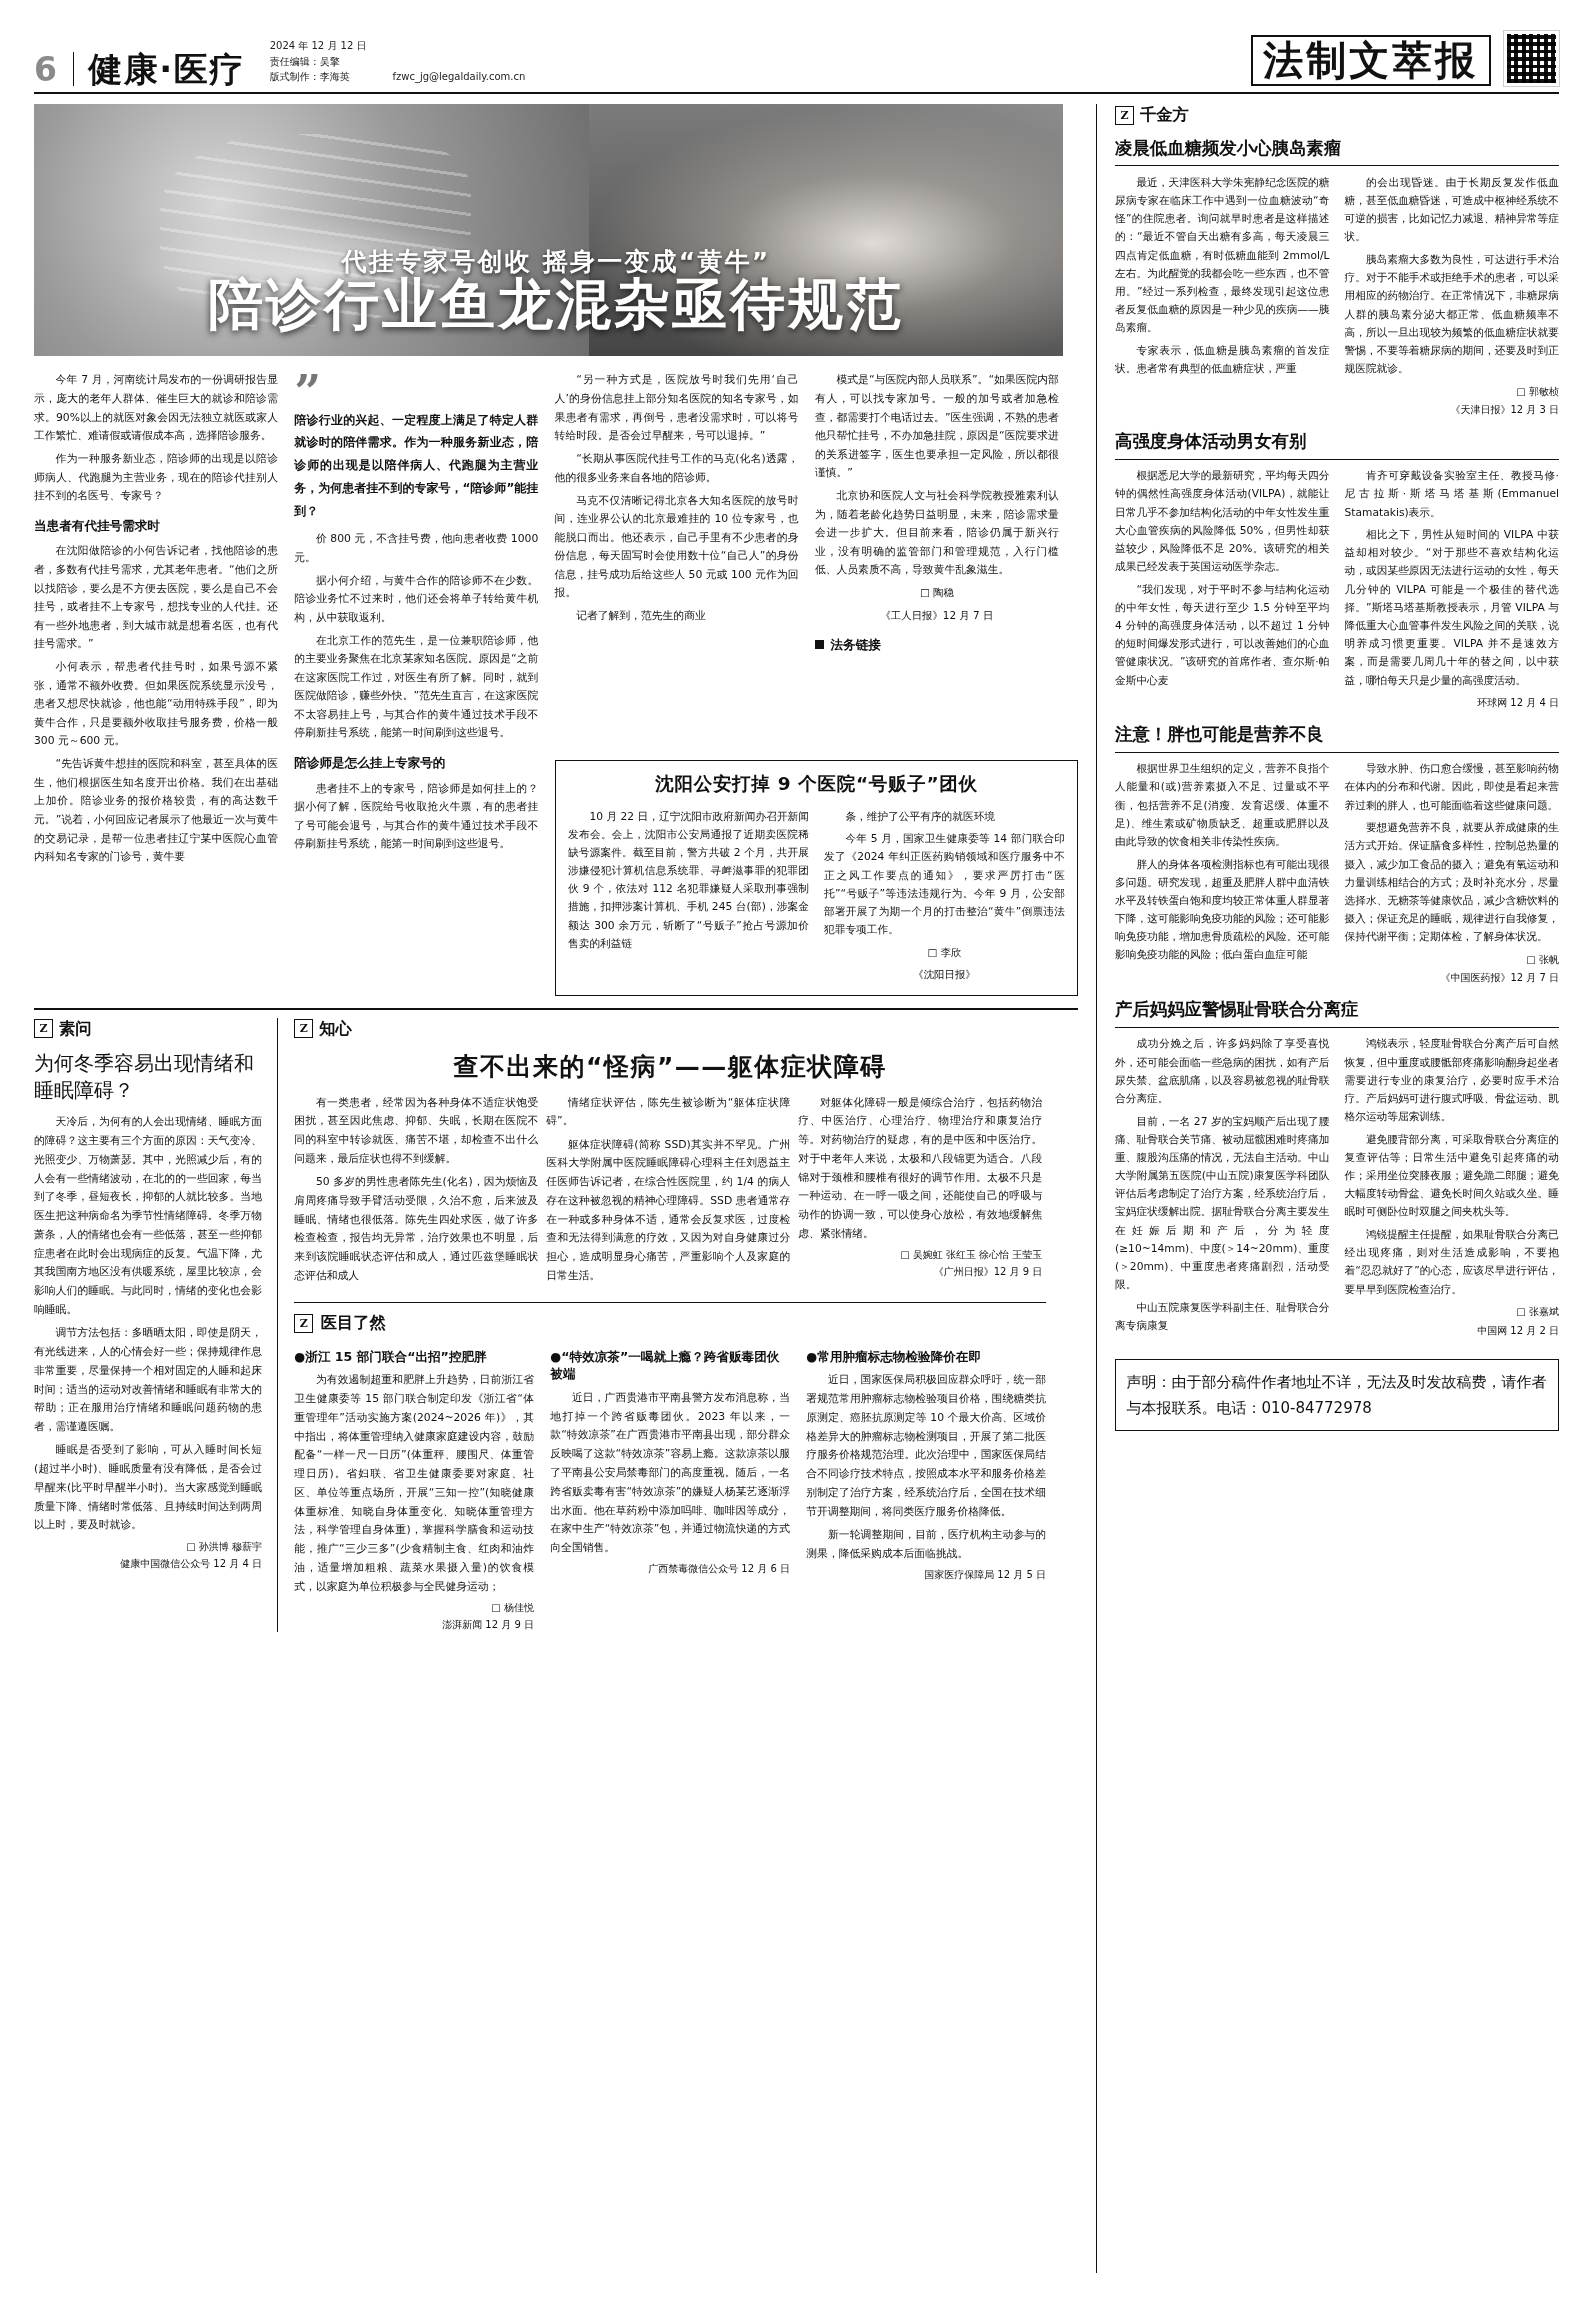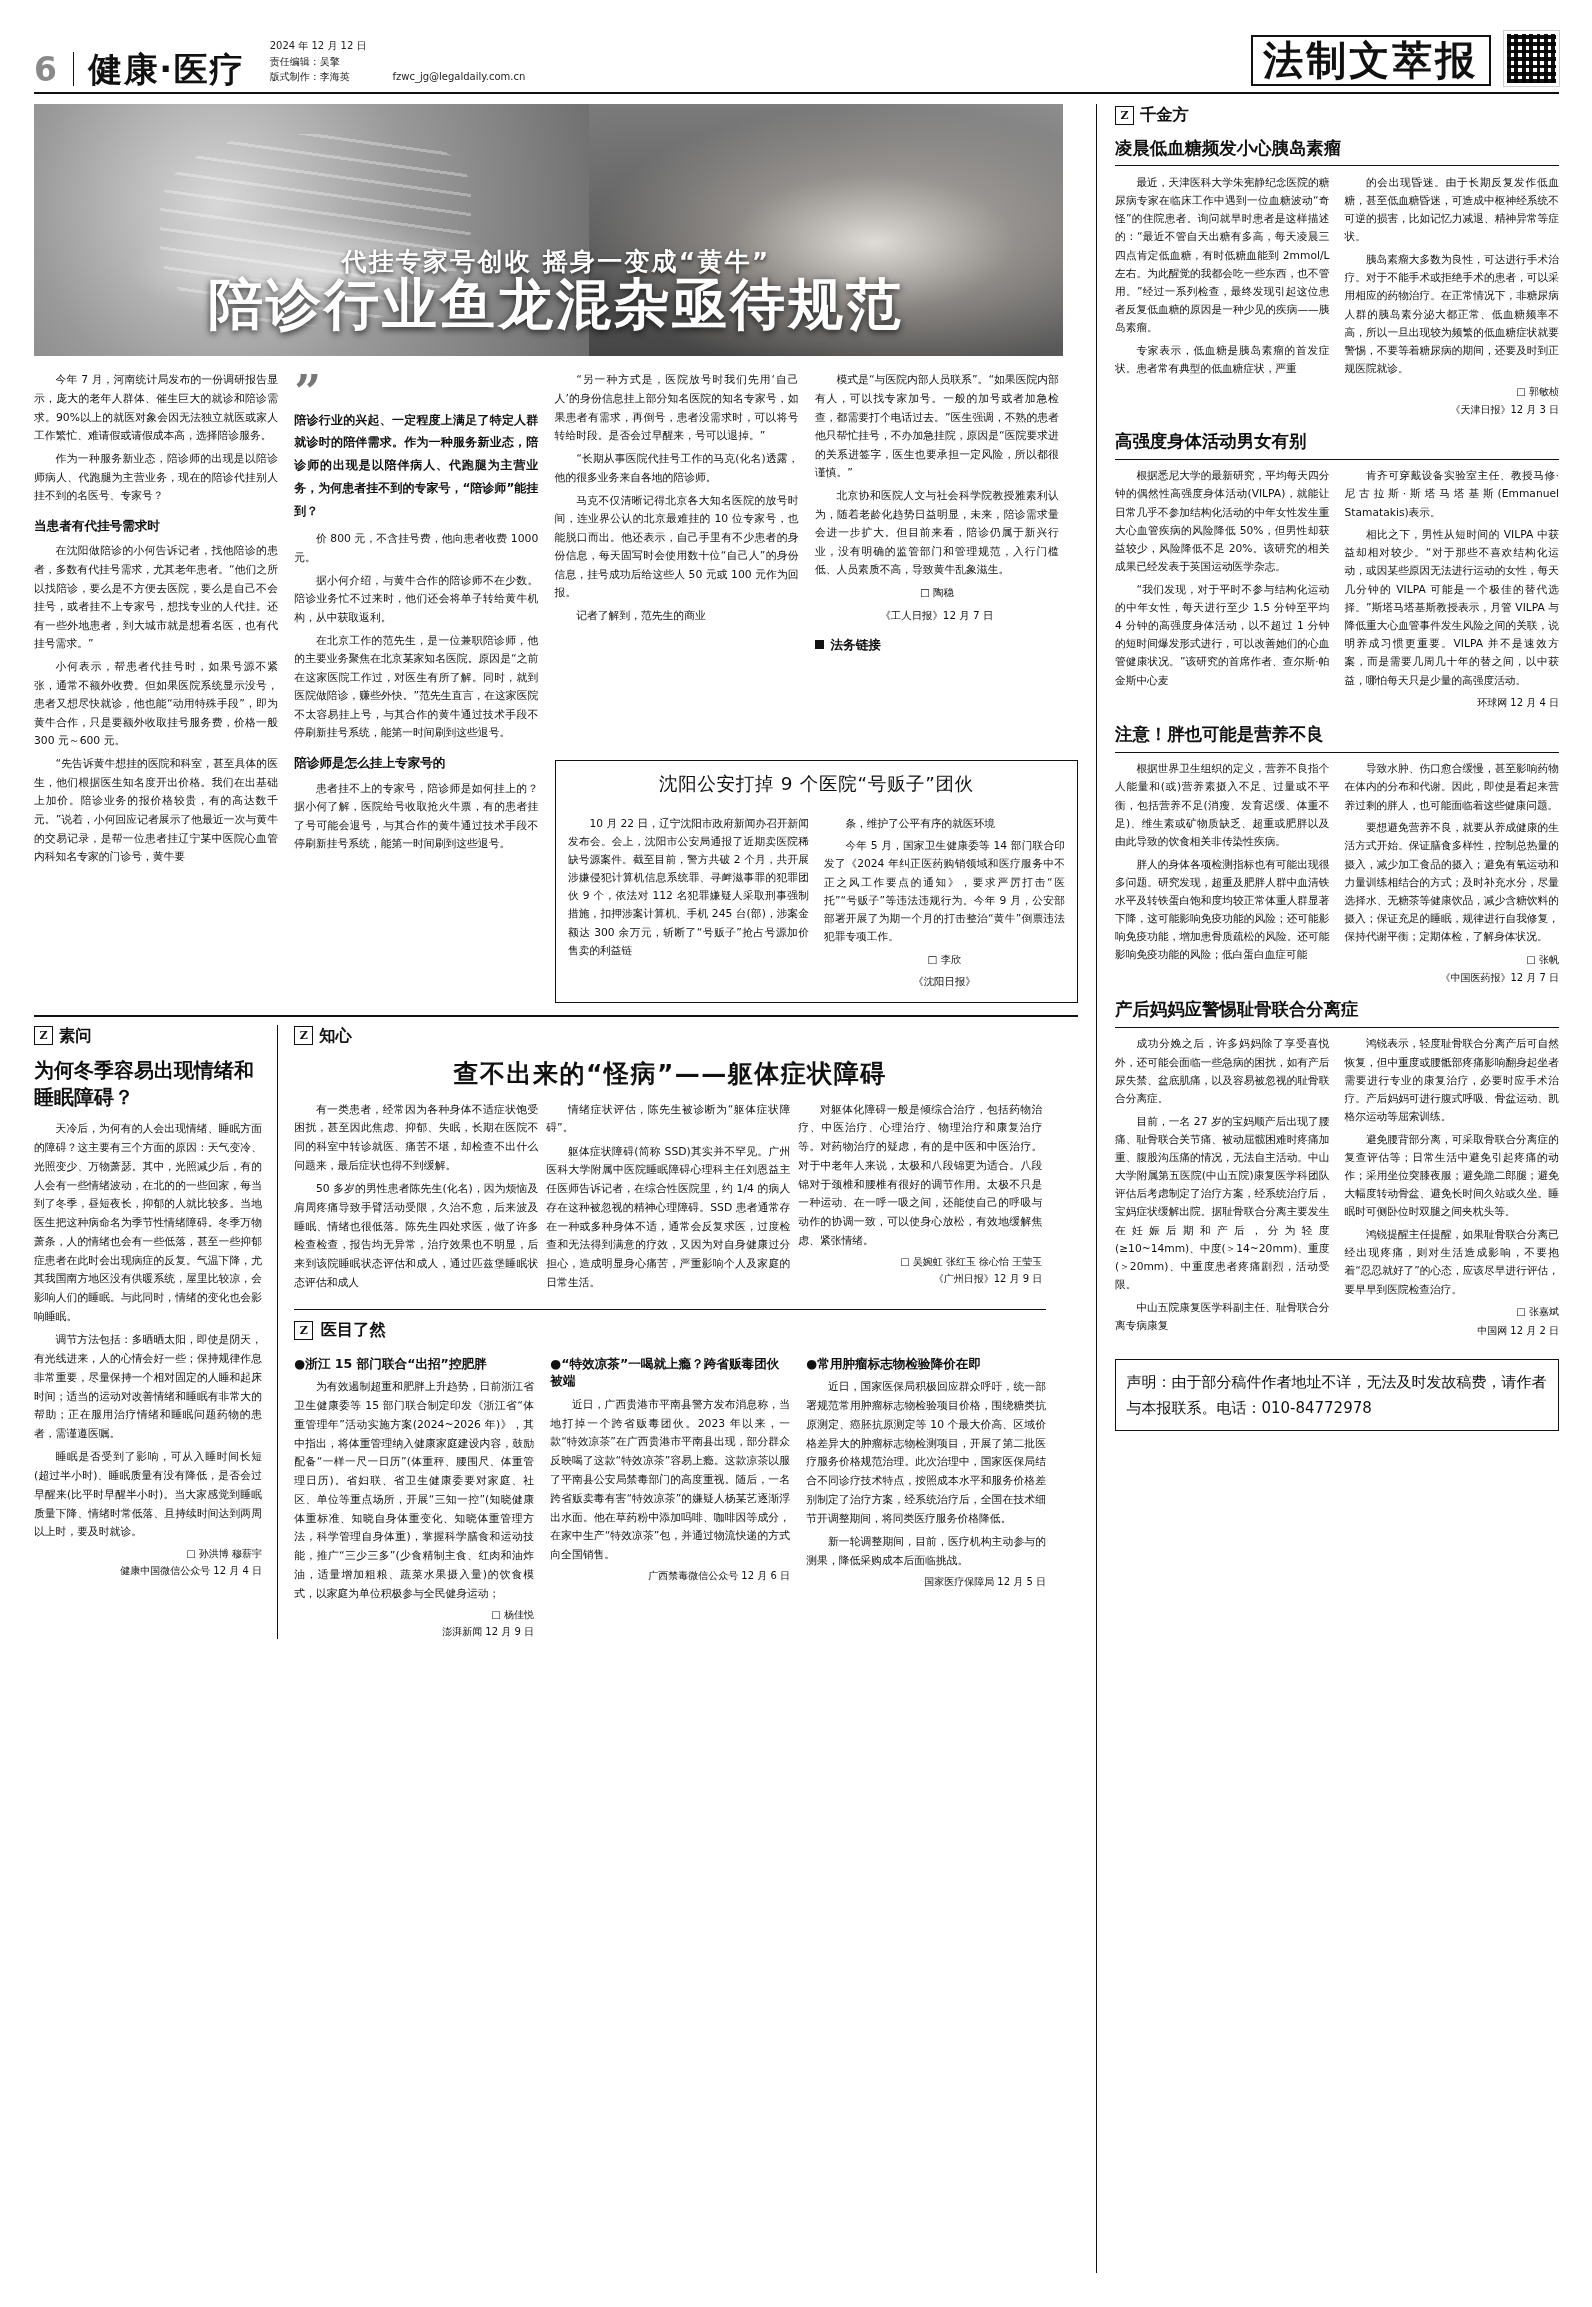--- a/index.html
+++ b/index.html
@@ -168,22 +168,22 @@
   .boxhead {
     display: flex; align-items: center; gap: 6px;
     font-size: 12.6px; font-weight: bold; margin: 9px 0 4.4px 0;
   }
   .boxhead .sq { width: 9.6px; height: 9.6px; background: #111; display:inline-block;}
   .law-box {
     border: 0.7px solid #111;
     padding: 10.4px 12px 12px 12px;
   }
   .law-title {
-    text-align: center; font-size: 18.5px; font-weight: normal; letter-spacing: 0.7px;
-    margin-bottom: 19px; line-height: 1.3;
+    text-align: center; font-size: 18.5px; font-weight: bold; letter-spacing: 0.7px;
+    margin-bottom: 12px; line-height: 1.3;
   }
   .law-cols { display: flex; gap: 15px; font-size: 10.7px; line-height: 1.7; text-align: justify;}
   .law-cols > div { flex: 1; }
   .law-cols p { margin: 0 0 4.4px 0; text-indent: 2em; }
 
   
   .hr-thick { border:0; border-top: 2.2px solid #111; margin: 12px 0 7.4px 0; }
 
   
   .lower { display: flex; margin-top: 6px; }
@@ -193,21 +193,21 @@
   .tagline {
     display: flex; align-items: center; gap: 6px;
     font-size: 16.3px; font-weight: bold; margin-bottom: 10.4px;
   }
   .tagmark {
     width: 19px; height: 19px; border: 1.5px solid #111;
     display: inline-flex; align-items: center; justify-content: center;
     font-size: 11px; font-weight: bold; font-family: "DejaVu Serif", serif;
   }
   .suwen h3 {
-    font-size: 20px; font-weight: bold; line-height: 1.35; margin: 0 0 9px 0;
+    font-size: 20px; font-weight: normal; line-height: 1.35; margin: 0 0 9px 0;
   }
   .suwen p, .zhixin p { font-size: 10.8px; line-height: 1.74; text-align: justify; margin: 0 0 4.4px 0; text-indent: 2em;}
   .zx-title {
     text-align:center; font-size: 25px; font-weight: bold; letter-spacing: 1.5px;
     margin: 0 0 10.4px 0;
   }
   .zx-cols { display: flex; gap: 8px; }
   .zx-cols > div { width: 244px; }
 
   

